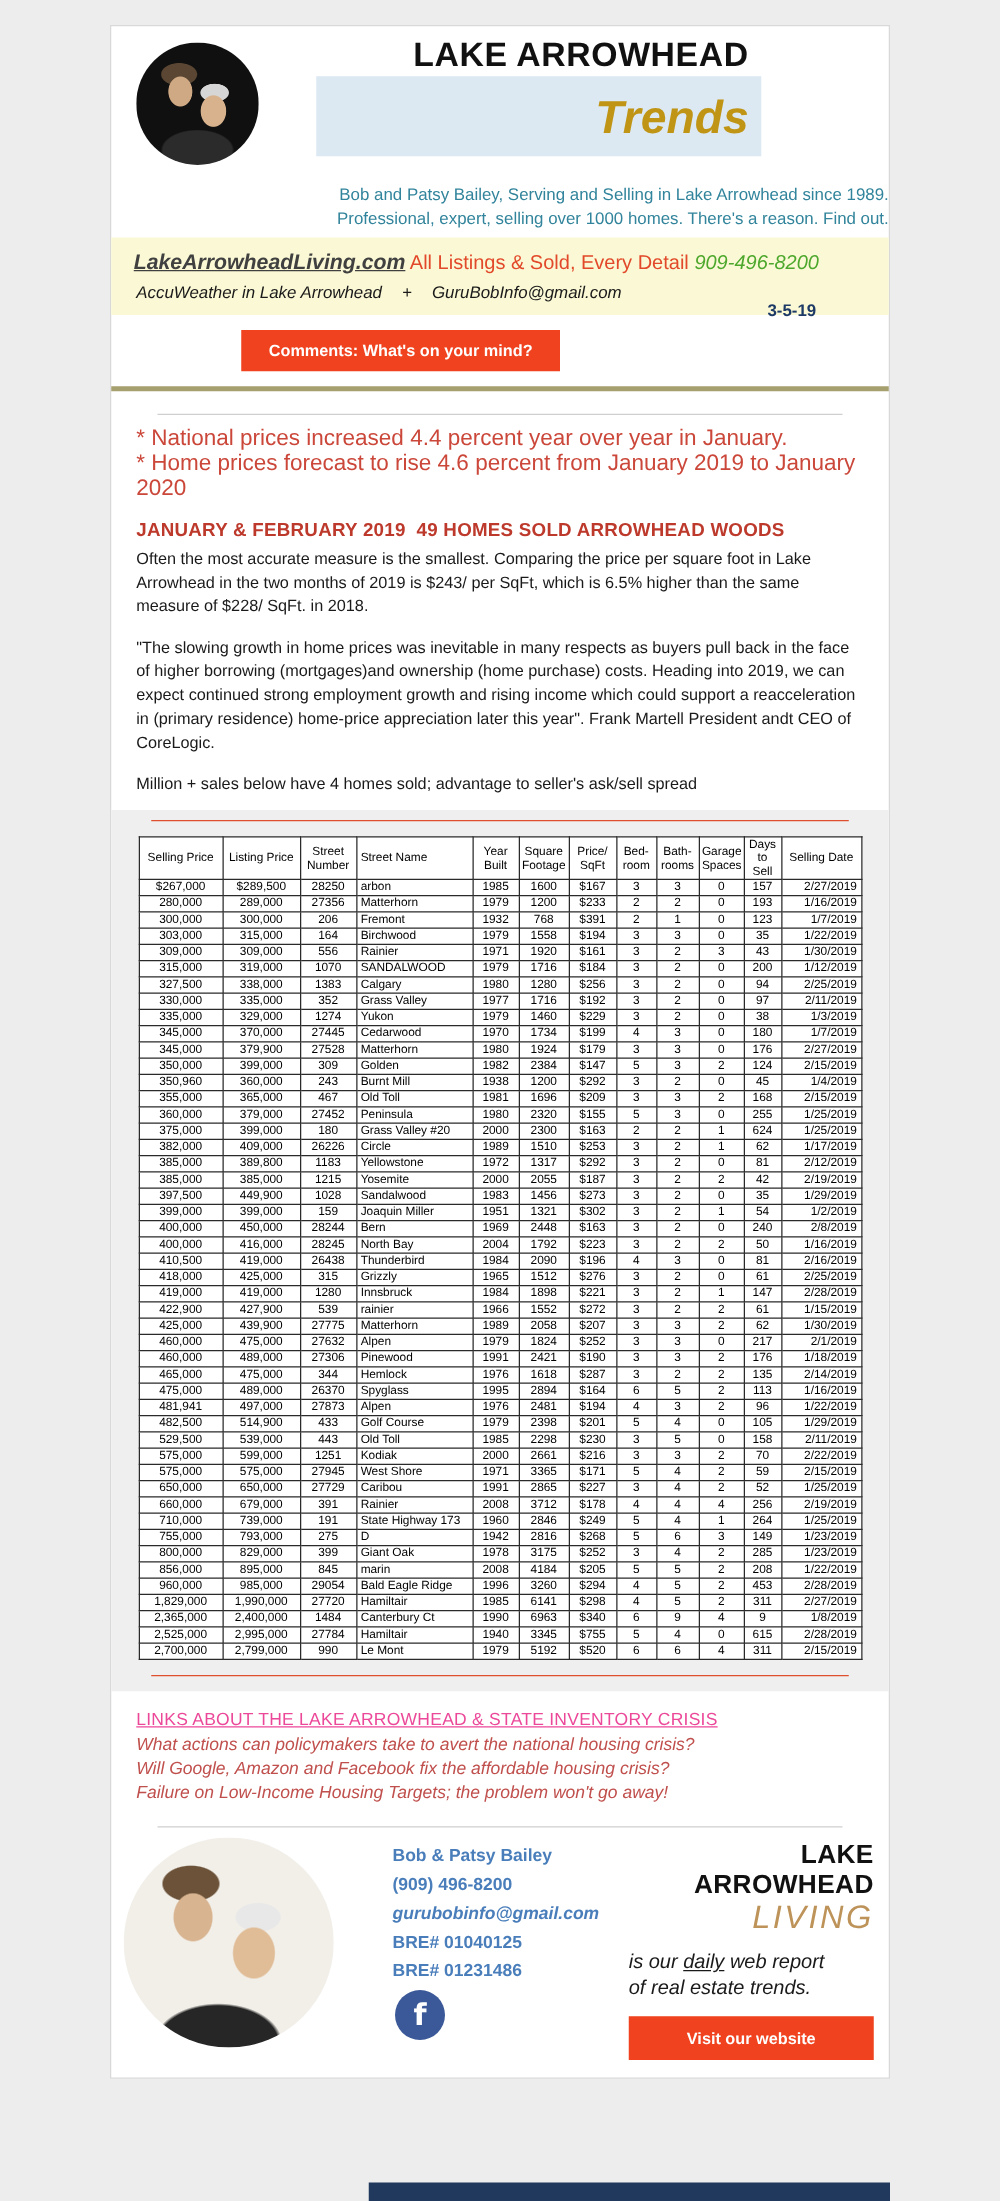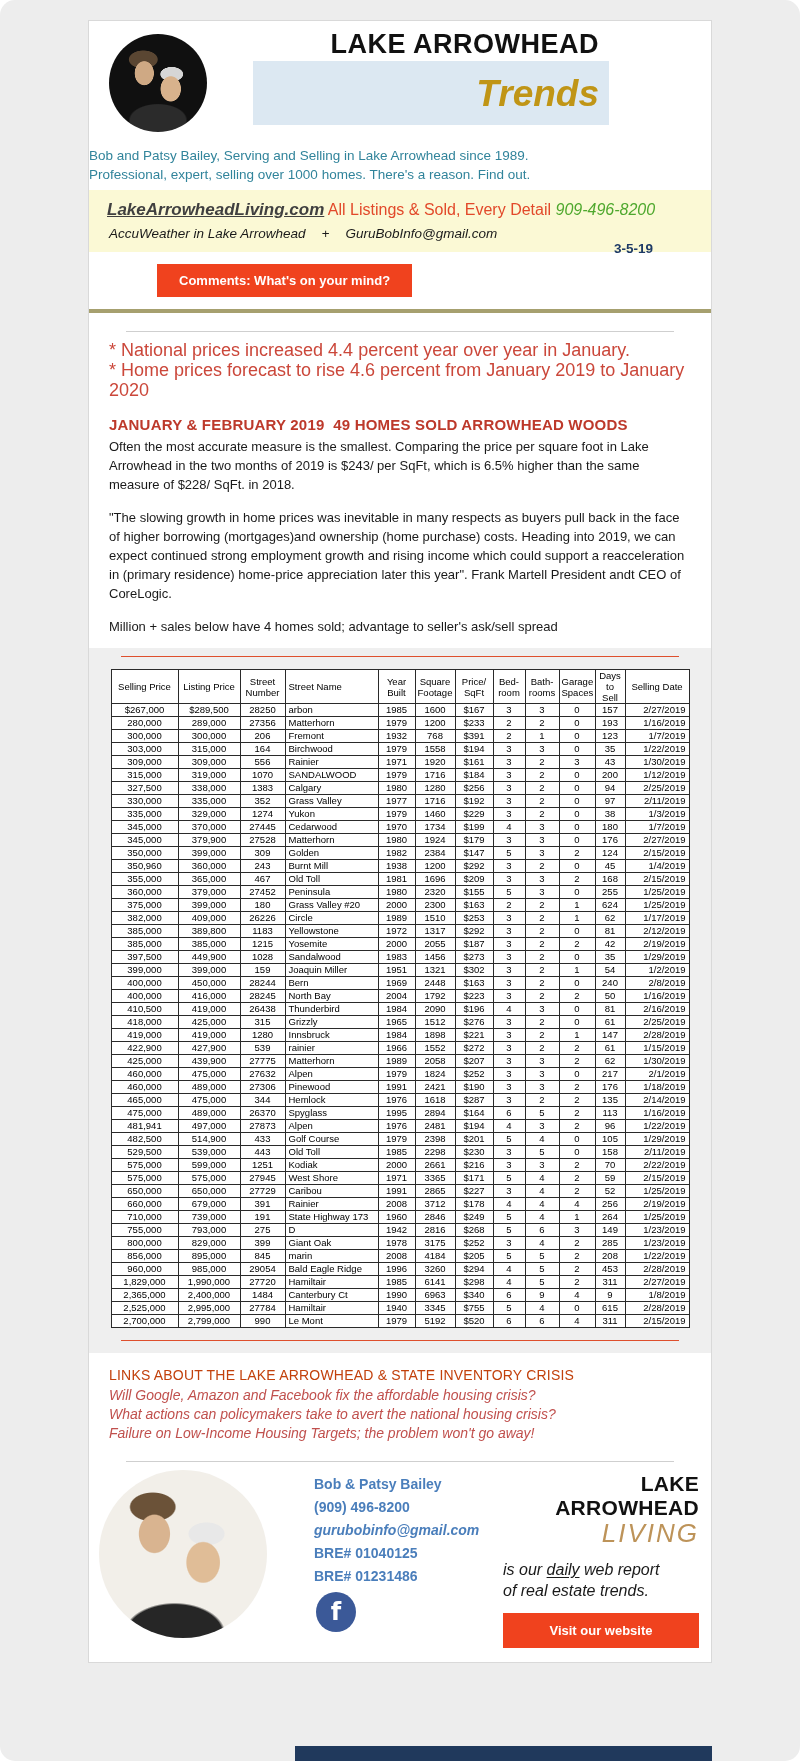--- a/index.html
+++ b/index.html
@@ -1,48 +1,48 @@
 <!DOCTYPE html>
 <html><head>
 <meta charset="utf-8">
 <style>
   * { margin:0; padding:0; box-sizing:border-box; }
   body { font-family:"Liberation Sans", sans-serif; }
-  .page { width:800px; height:1761px; background:#ededed; position:relative; overflow:hidden;border-radius:15px; }
+  .page { width:800px; height:1761px; background:#ededed; position:relative; overflow:hidden; }
   .card { width:624px; margin:20px auto 0; background:#ffffff; border:1px solid #d9d9d9; padding-bottom:20px; }
 
   
   .header { position:relative; height:125px; }
   .band { position:absolute; left:164px; top:40px; width:356px; height:64px; background:#dce8f2; }
   .agents-photo { position:absolute; left:20px; top:13px; width:98px; height:98px; border-radius:50%;
     background:
       radial-gradient(ellipse 16px 20px at 36% 40%, #cfa984 58%, rgba(0,0,0,0) 62%),
       radial-gradient(ellipse 17px 21px at 63% 56%, #d8b28c 58%, rgba(0,0,0,0) 62%),
       radial-gradient(ellipse 24px 15px at 35% 26%, #5a4632 58%, rgba(0,0,0,0) 62%),
       radial-gradient(ellipse 19px 12px at 64% 41%, #d6d6d6 58%, rgba(0,0,0,0) 62%),
       radial-gradient(ellipse 46px 26px at 50% 88%, #2b2b2b 60%, rgba(0,0,0,0) 64%),
       #101010; }
   .header-title { position:absolute; top:8px; right:112px; font-size:27px; font-weight:bold; letter-spacing:.5px; color:#111; }
   .header-trends { position:absolute; top:52px; right:112px; font-size:37px; font-weight:bold; font-style:italic; color:#c09516; }
-  .tagline { height:40px; text-align:left; color:#31849b; font-size:13.5px; line-height:19px; }
+  .tagline { height:40px; text-align:right; color:#31849b; font-size:13.5px; line-height:19px; }
 
   
   .banner { margin-top:4px; background:#fbf9d5; padding:10px 20px 8px 18px; height:62px; }
   .banner-l1 { font-size:16px; white-space:nowrap; }
   .site-link { color:#404040; font-weight:bold; font-style:italic; text-decoration:underline; font-size:17px; }
   .listings { color:#e2492a; }
   .phone-green { color:#4ea82d; font-style:italic; }
   .banner-l2 { margin-top:6px; display:flex; font-size:13.5px; font-style:italic; color:#1a1a1a;flex-direction:column; }
   .banner-l2 .grp { display:flex; gap:16px; padding-left:2px; }
   .issue-date { margin-left:auto; font-style:normal; font-weight:bold; color:#1d3a66; padding-right:38px; }
 
   .btn-row { margin-top:12px; }
   .red-btn { display:inline-block; background:#f0421e; color:#fff; font-weight:bold; font-size:13px;
     border:none; padding:9px 22px; font-family:"Liberation Sans", sans-serif; cursor:pointer; }
-  .comments-btn { margin-left:68px; }
+  .comments-btn { margin-left:104px; }
   .tan-rule { margin-top:12px; height:4px; background:#a6a06f; }
 
   .section { padding:0 20px; }
   .thin-rule { border:none; border-top:1px solid #cfcfcf; margin:18px 17px 6px; }
   .bullets { margin-top:8px; color:#cb473a; font-size:18px; line-height:20px; }
   .red-heading { margin-top:14px; color:#bd392b; font-weight:bold; font-size:15px; line-height:21px;
     max-width:540px; white-space:pre-wrap; letter-spacing:.2px; }
   .para { margin-top:14px; color:#1a1a1a; font-size:13px; line-height:19px; }
   .para.first { margin-top:2px; }
 
@@ -54,21 +54,21 @@
   table.sales th, table.sales td { border:1px solid #2a2a2a; overflow:hidden; white-space:nowrap; }
   table.sales th { height:26px; font-weight:normal; text-align:center; line-height:11px; white-space:normal; padding:0 2px; }
   table.sales td { height:12px; line-height:12px; text-align:center; padding:0 2px; }
   .c0{width:67px;} .c1{width:62px;} .c2{width:45px;} .c3{width:93px;} .c4{width:37px;} .c5{width:40px;}
   .c6{width:38px;} .c7{width:32px;} .c8{width:34px;} .c9{width:36px;} .c10{width:30px;} .c11{width:64px;}
   table.sales td.c3 { text-align:left; padding-left:3px; }
   table.sales th.c3 { text-align:left; padding-left:3px; }
   table.sales td.c11 { text-align:right; padding-right:3px; }
 
   
-  .links-heading { margin-top:14px; color:#c2410c; font-size:14px; letter-spacing:.2px; }
+  .links-heading { margin-top:14px; color:#ec4899; font-size:14px; letter-spacing:.2px;text-decoration:underline; }
   .links-list { margin-top:3px; }
   .link-line { color:#c0504d; font-style:italic; font-size:14px; line-height:19px; }
 
   
   .footer { margin-top:8px; display:flex; padding:0 12px 0 10px; height:172px; }
   .footer-photo { width:168px; height:168px; border-radius:50%; flex:0 0 auto;
     background:
       radial-gradient(ellipse 26px 32px at 33% 38%, #d9b490 58%, rgba(0,0,0,0) 62%),
       radial-gradient(ellipse 28px 34px at 62% 55%, #e0bd97 58%, rgba(0,0,0,0) 62%),
       radial-gradient(ellipse 38px 24px at 32% 22%, #6b5238 58%, rgba(0,0,0,0) 62%),
@@ -834,22 +834,22 @@
               <td class="c11">2/15/2019</td>
             </tr>
           </tbody>
       </table>
       <hr class="red-hairline">
     </div>
 
     <div class="section">
       <div class="links-heading">LINKS ABOUT THE LAKE ARROWHEAD &amp; STATE INVENTORY CRISIS</div>
       <div class="links-list">
+          <div class="link-line">What actions can policymakers take to avert the national housing crisis?</div>
           <div class="link-line">Will Google, Amazon and Facebook fix the affordable housing crisis?</div>
-          <div class="link-line">What actions can policymakers take to avert the national housing crisis?</div>
           <div class="link-line">Failure on Low-Income Housing Targets; the problem won't go away!</div>
         </div>
       <hr class="thin-rule">
     </div>
 
     <div class="footer">
       <div class="footer-photo"></div>
       <div class="contact">
         <div class="line">Bob &amp; Patsy Bailey</div>
         <div class="line">(909) 496-8200</div>

